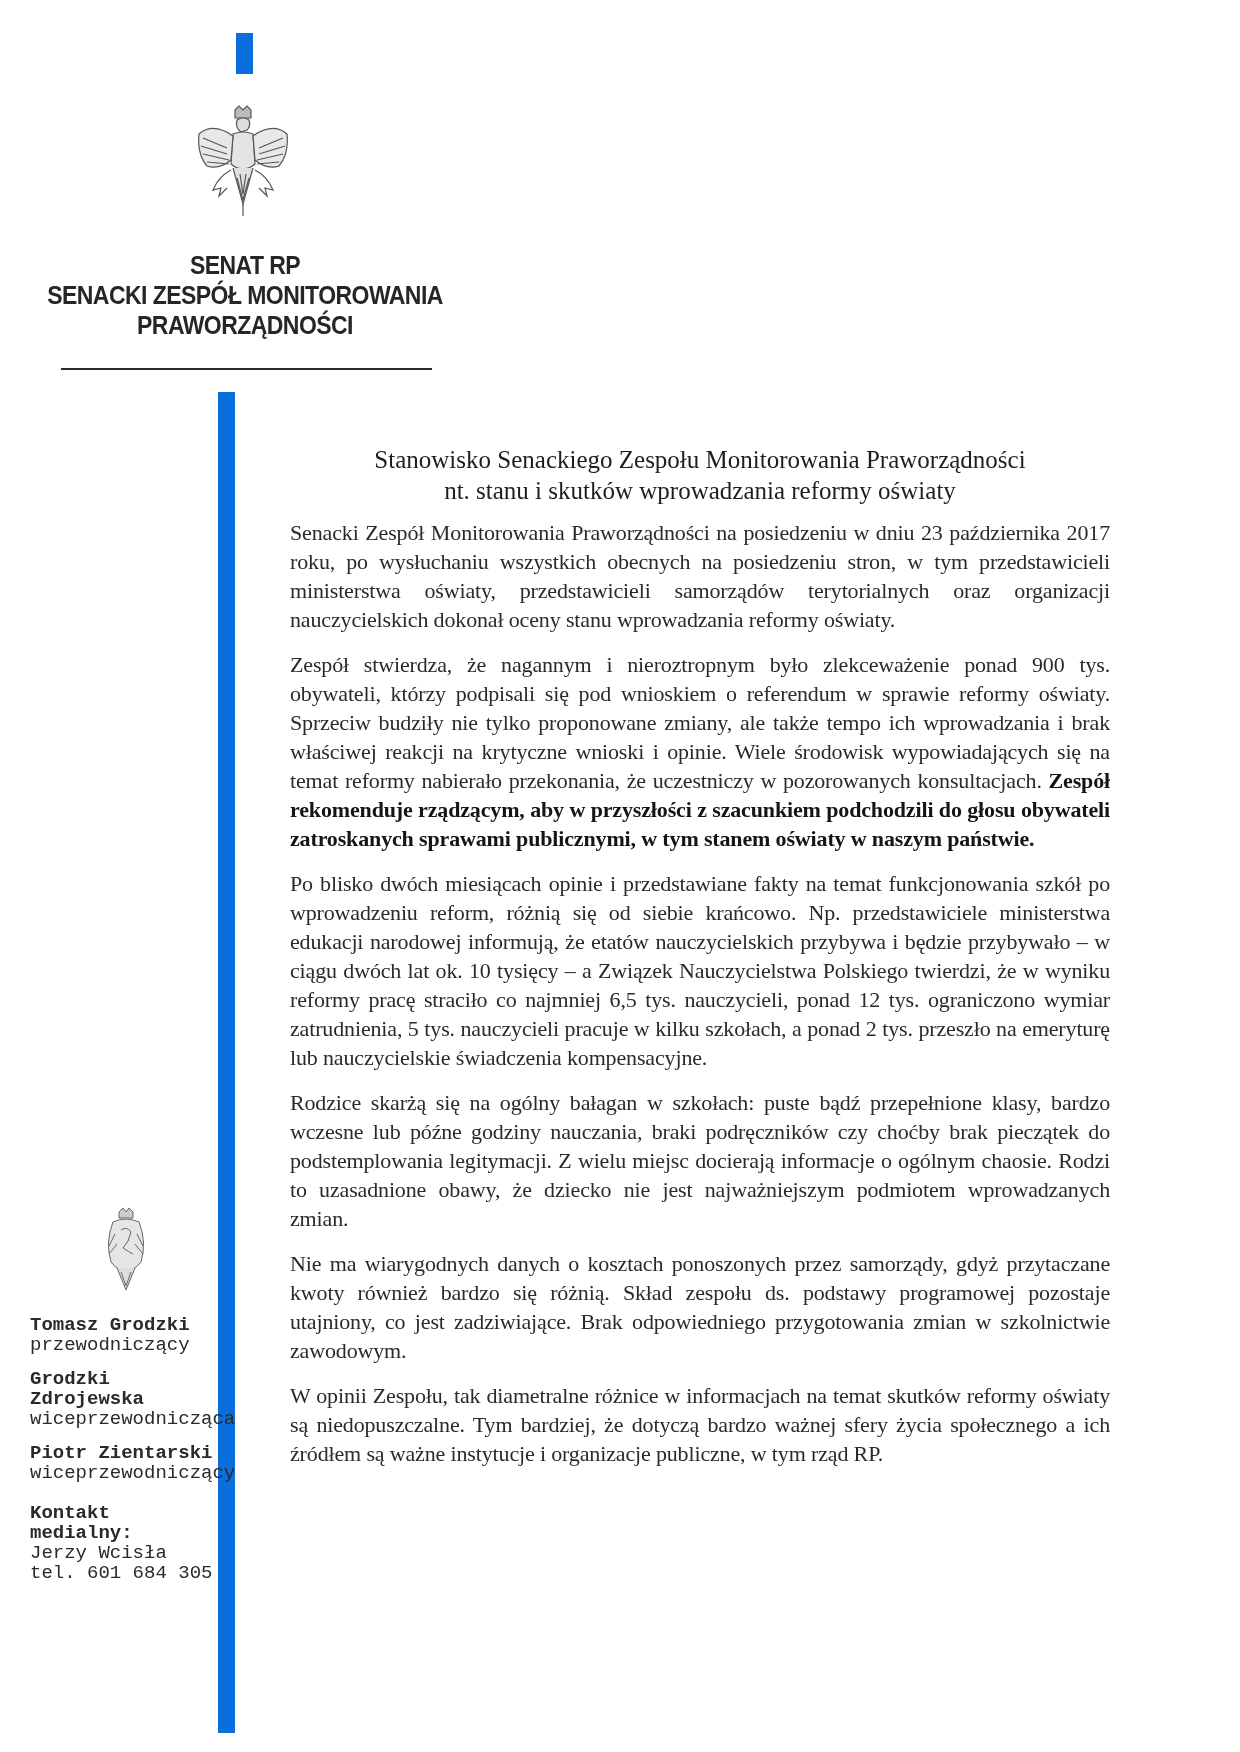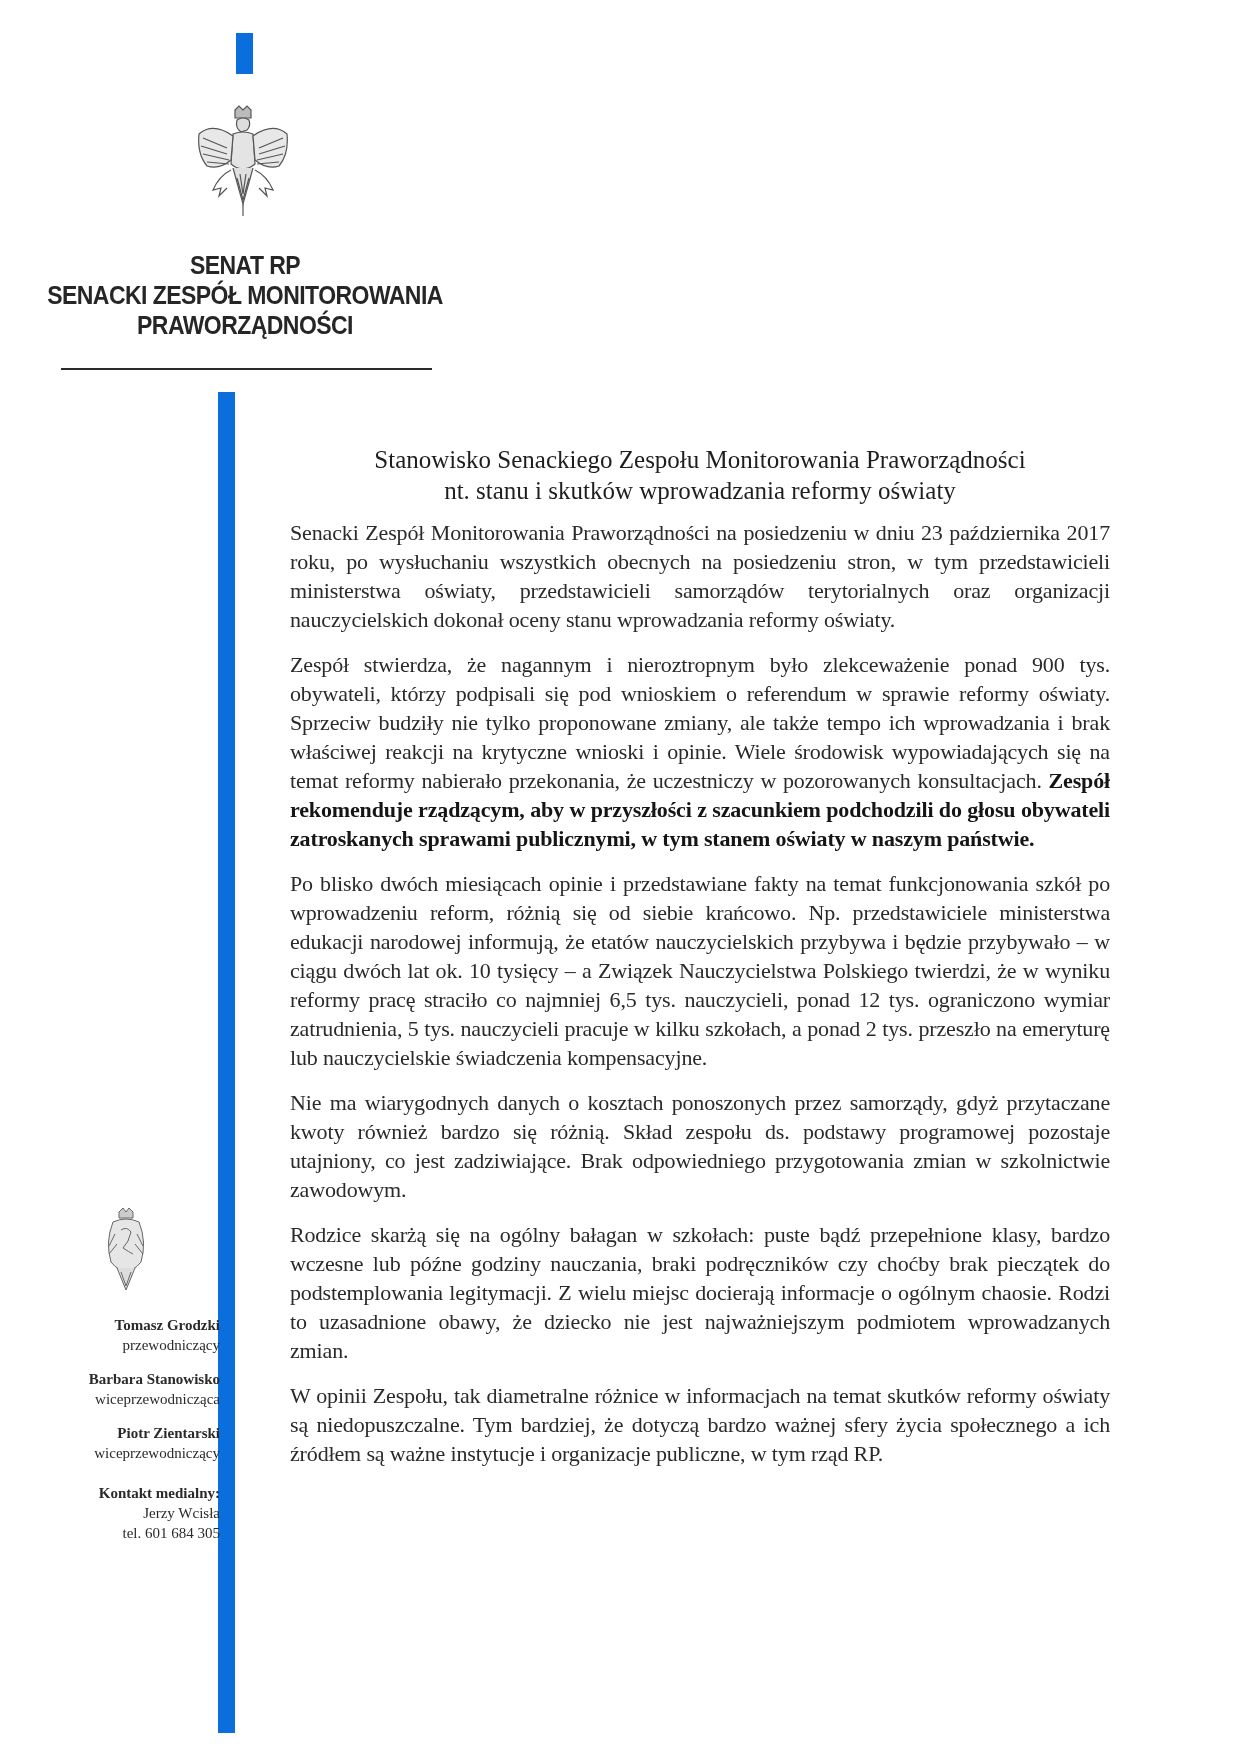--- a/index.html
+++ b/index.html
@@ -12,22 +12,22 @@
   .eagle-main { position: absolute; left: 193px; top: 104px; width: 100px; height: 114px; }
   .eagle-small { position: absolute; left: 99px; top: 1206px; width: 54px; height: 88px; }
 
   .header { position: absolute; left: 30px; top: 250px; width: 430px; text-align: center;
             font-family: "Liberation Sans", sans-serif; font-weight: bold; color: #262626;
             font-size: 25px; line-height: 30px; letter-spacing: -0.6px; transform: scaleX(0.92); transform-origin: center top; }
   .header div { white-space: nowrap; }
 
   .hr-line { position: absolute; left: 61px; top: 368px; width: 371px; height: 2px; background: #2a2a2a; }
 
-  .sidebar-people { position: absolute; left: 30px; top: 1315px; width: 190px; text-align: right;
-                    font-family: Liberation Serif, serif; color: #2a2a2a; font-size: 15px; line-height: 20px; }
+  .sidebar-people { position: absolute; left: 30px; top: 1315px; width: 190px; text-align: left;
+                    font-family: Liberation Mono, monospace; color: #2a2a2a; font-size: 19px; line-height: 20px; }
   .person { margin-bottom: 14px; }
   .person .name { font-weight: bold; }
   .contact { margin-top: 20px; }
   .contact .label { font-weight: bold; }
 
   .main { position: absolute; left: 290px; top: 444px; width: 820px;
           font-family: "Liberation Serif", serif; color: #2a2a2a; }
   .title { text-align: center; font-weight: normal; font-size: 25px; line-height: 31px; margin: 0 0 12px 0; color: #1e1e1e; }
   .para { font-size: 22px; line-height: 29px; text-align: justify; margin: 0 0 16px 0; letter-spacing: -0.15px; }
   .para b { color: #151515; }
@@ -82,21 +82,21 @@
       <path d="M22 66 L27 80 L32 66"></path>
     </g>
   </svg>
 
   <div class="sidebar-people">
     <div class="person">
       <div class="name">Tomasz Grodzki</div>
       <div class="role">przewodniczący</div>
     </div>
     <div class="person">
-      <div class="name">Barbara Stanowisko</div>
+      <div class="name">Grodzki Zdrojewska</div>
       <div class="role">wiceprzewodnicząca</div>
     </div>
     <div class="person">
       <div class="name">Piotr Zientarski</div>
       <div class="role">wiceprzewodniczący</div>
     </div>
     <div class="contact">
       <div class="label">Kontakt medialny:</div>
       <div>Jerzy Wcisła</div>
       <div>tel. 601 684 305</div>
@@ -105,18 +105,18 @@
 
   <div class="main">
     <div class="title">
       <div>Stanowisko Senackiego Zespołu Monitorowania Praworządności</div>
       <div>nt. stanu i skutków wprowadzania reformy oświaty</div>
     </div>
 
     <p class="para">Senacki Zespół Monitorowania Praworządności na posiedzeniu w dniu 23 października 2017 roku, po wysłuchaniu wszystkich obecnych na posiedzeniu stron, w tym przedstawicieli ministerstwa oświaty, przedstawicieli samorządów terytorialnych oraz organizacji nauczycielskich dokonał oceny stanu wprowadzania reformy oświaty.</p>
     <p class="para"><span>Zespół stwierdza, że nagannym i nieroztropnym było zlekceważenie ponad 900 tys. obywateli, którzy podpisali się pod wnioskiem o referendum w sprawie reformy oświaty. Sprzeciw budziły nie tylko proponowane zmiany, ale także tempo ich wprowadzania i brak właściwej reakcji na krytyczne wnioski i opinie. Wiele środowisk wypowiadających się na temat reformy nabierało przekonania, że uczestniczy w pozorowanych konsultacjach. </span><b>Zespół rekomenduje rządzącym, aby w przyszłości z szacunkiem podchodzili do głosu obywateli zatroskanych sprawami publicznymi, w tym stanem oświaty w naszym państwie.</b></p>
     <p class="para">Po blisko dwóch miesiącach opinie i przedstawiane fakty na temat funkcjonowania szkół po wprowadzeniu reform, różnią się od siebie krańcowo. Np. przedstawiciele ministerstwa edukacji narodowej informują, że etatów nauczycielskich przybywa i będzie przybywało – w ciągu dwóch lat ok. 10 tysięcy – a Związek Nauczycielstwa Polskiego twierdzi, że w wyniku reformy pracę straciło co najmniej 6,5 tys. nauczycieli, ponad 12 tys. ograniczono wymiar zatrudnienia, 5 tys. nauczycieli pracuje w kilku szkołach, a ponad 2 tys. przeszło na emeryturę lub nauczycielskie świadczenia kompensacyjne.</p>
+    <p class="para">Rodzice skarżą się na ogólny bałagan w szkołach: puste bądź przepełnione klasy, bardzo wczesne lub późne godziny nauczania, braki podręczników czy choćby brak pieczątek do podstemplowania legitymacji. Z wielu miejsc docierają informacje o ogólnym chaosie. Rodzi to uzasadnione obawy, że dziecko nie jest najważniejszym podmiotem wprowadzanych zmian.</p>
     <p class="para">Nie ma wiarygodnych danych o kosztach ponoszonych przez samorządy, gdyż przytaczane kwoty również bardzo się różnią. Skład zespołu ds. podstawy programowej pozostaje utajniony, co jest zadziwiające. Brak odpowiedniego przygotowania zmian w szkolnictwie zawodowym.</p>
-    <p class="para">Rodzice skarżą się na ogólny bałagan w szkołach: puste bądź przepełnione klasy, bardzo wczesne lub późne godziny nauczania, braki podręczników czy choćby brak pieczątek do podstemplowania legitymacji. Z wielu miejsc docierają informacje o ogólnym chaosie. Rodzi to uzasadnione obawy, że dziecko nie jest najważniejszym podmiotem wprowadzanych zmian.</p>
     <p class="para">W opinii Zespołu, tak diametralne różnice w informacjach na temat skutków reformy oświaty są niedopuszczalne. Tym bardziej, że dotyczą bardzo ważnej sfery życia społecznego a ich źródłem są ważne instytucje i organizacje publiczne, w tym rząd RP.</p>
   </div>
 
 </div>
 
 </body></html>

